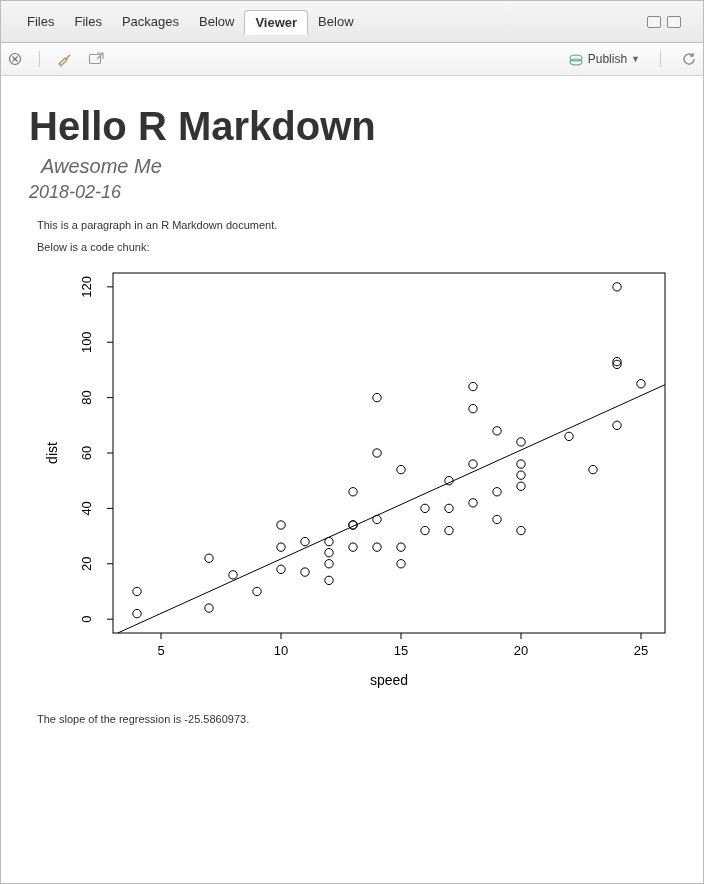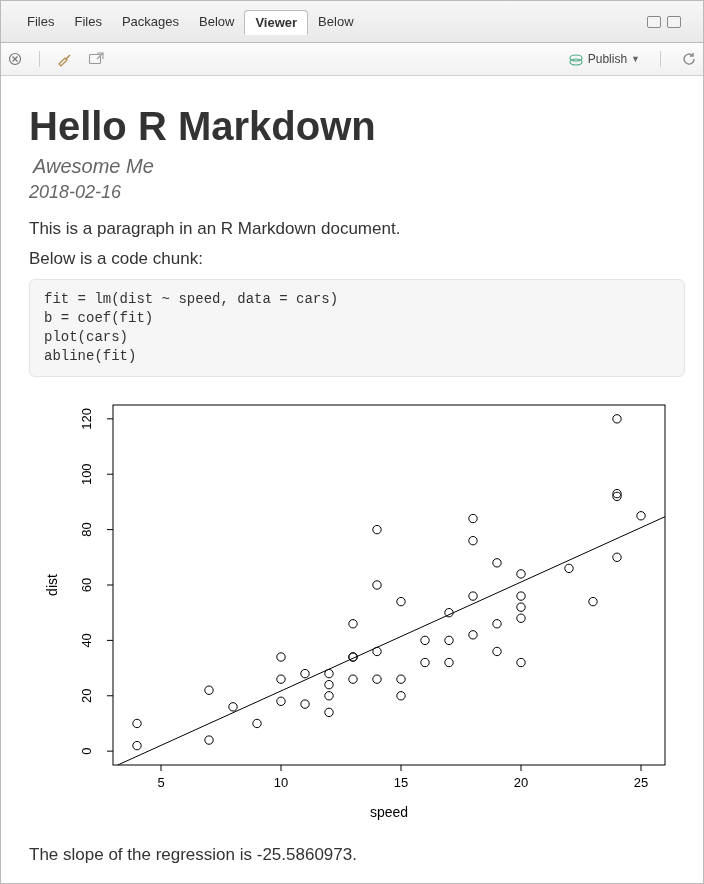--- a/index.html
+++ b/index.html
@@ -62,31 +62,31 @@
     font-family: "Helvetica Neue", Arial, sans-serif;
     font-size: 40px;
     font-weight: 700;
     margin: 18px 0 6px 0;
     color:#333;
   }
   .author {
     font-style: italic;
     font-size: 20px;
     color:#666;
-    margin: 4px 4px;
+    margin: 4px 12px;
     font-family: "Helvetica Neue", Arial, sans-serif;
   }
   .date {
     font-style: italic;
     font-size: 18px;
     color:#666;
     margin: 2px 0 16px 0;
     font-family: "Helvetica Neue", Arial, sans-serif;
   }
-  p.bodytext { font-size:17px; font-family: "Helvetica Neue", Arial, sans-serif; color:#333; margin:10px 0;}
+  p.bodytext { font-size:11px; font-family: "Helvetica Neue", Arial, sans-serif; color:#333; margin:10px 8px;}
   pre.code {
     background:#f6f6f6;
     border:1px solid #e4e4e4;
     border-radius:6px;
     padding:10px 14px;
     font-family: "Courier New", monospace;
     font-size:14px;
     line-height:1.35;
     color:#333;
     white-space:pre;
@@ -154,24 +154,20 @@
       </svg>
   </div>
 </div>
 
 <div class="content">
   <h1 class="title">Hello R Markdown</h1>
   <div class="author">Awesome Me</div>
   <div class="date">2018-02-16</div>
   <p class="bodytext">This is a paragraph in an R Markdown document.</p>
   <p class="bodytext">Below is a code chunk:</p>
-  <pre class="code">fit = lm(dist ~ speed, data = cars)
-b = coef(fit)
-plot(cars)
-abline(fit)</pre>
 
   <div class="plot-wrap">
     <svg class="plot" id="scatterplot" width="650" height="440" viewBox="0 0 650 440">
         <rect x="78" y="10" width="552" height="360" fill="none" stroke="#000" stroke-width="1"></rect>
         <line x1="126" y1="370" x2="126" y2="376" stroke="#000"></line>
         <text x="126" y="392" text-anchor="middle" class="tick-label">5</text>
         <line x1="246" y1="370" x2="246" y2="376" stroke="#000"></line>
         <text x="246" y="392" text-anchor="middle" class="tick-label">10</text>
         <line x1="366" y1="370" x2="366" y2="376" stroke="#000"></line>
         <text x="366" y="392" text-anchor="middle" class="tick-label">15</text>

